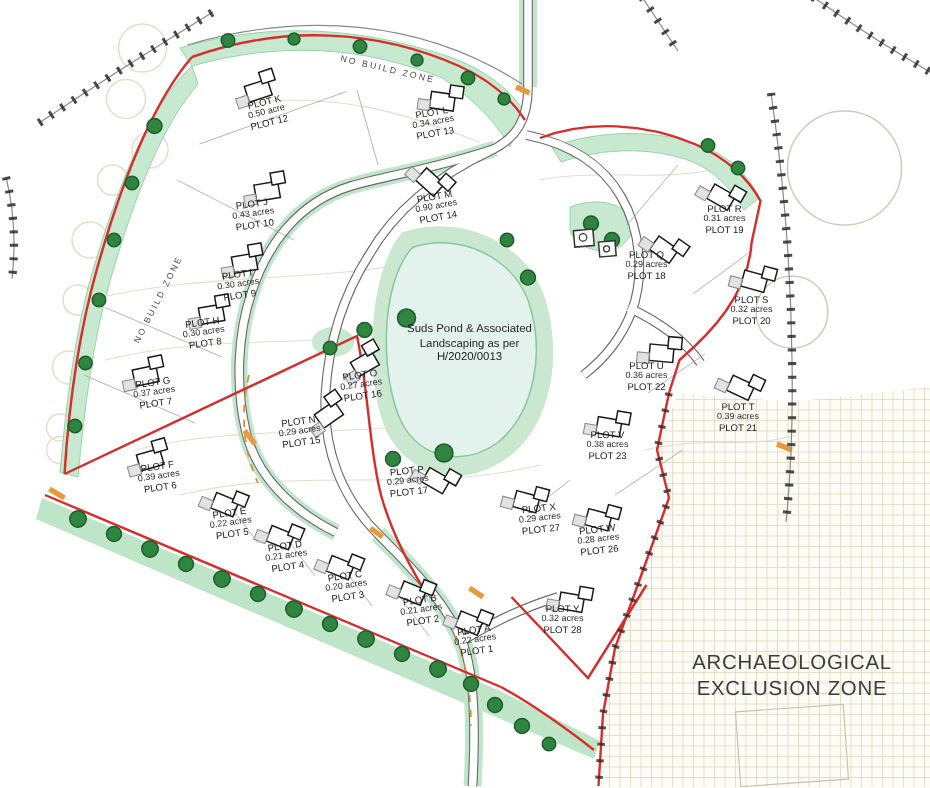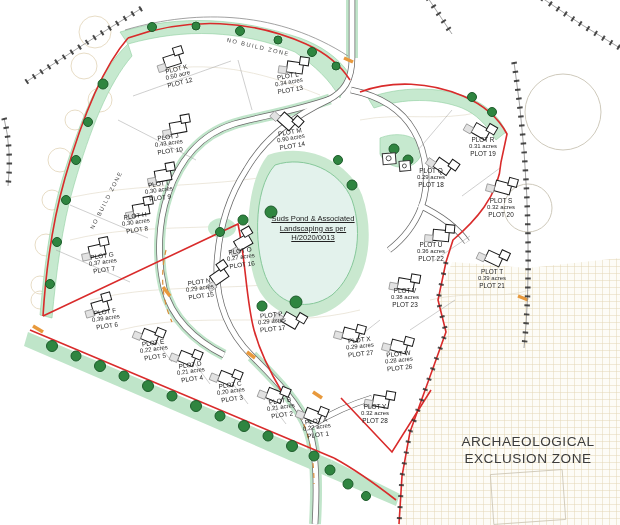--- a/index.html
+++ b/index.html
@@ -4,21 +4,21 @@
 <style>
   html,body{margin:0;padding:0;background:#fff;}
   .canvas{position:relative;width:620px;height:525px;background:#fff;overflow:hidden;
           font-family:"Liberation Sans",sans-serif;}
   .canvas svg{position:absolute;left:0;top:0;}
   .overlay{position:absolute;left:0;top:0;width:620px;height:525px;pointer-events:none;}
   .plot-label{position:absolute;width:56px;text-align:center;font-size:6.4px;line-height:7px;
               color:#1a1a1a;transform-origin:50% 50%;}
   .pl-acres{font-size:6px;color:#2a2a2a;}
   .pond-label{position:absolute;left:252px;top:214px;width:122px;text-align:center;
-              font-size:7.6px;line-height:9.6px;color:#222;text-decoration:underline;}
+              font-size:7.6px;line-height:9.6px;color:#222;}
   .archaeo{position:absolute;left:415px;top:433px;width:226px;text-align:center;
            font-size:13.6px;line-height:17px;color:#3c3c3c;letter-spacing:.5px;}
   .nobuild{position:absolute;font-size:5.8px;letter-spacing:1.5px;color:#4a4a4a;white-space:nowrap;}
   #nb-top{left:226px;top:44px;transform:rotate(13deg);}
   #nb-left{left:74px;top:197px;transform:rotate(-63deg);}
 </style>
 </head>
 <body>
 
 <div class="canvas">

